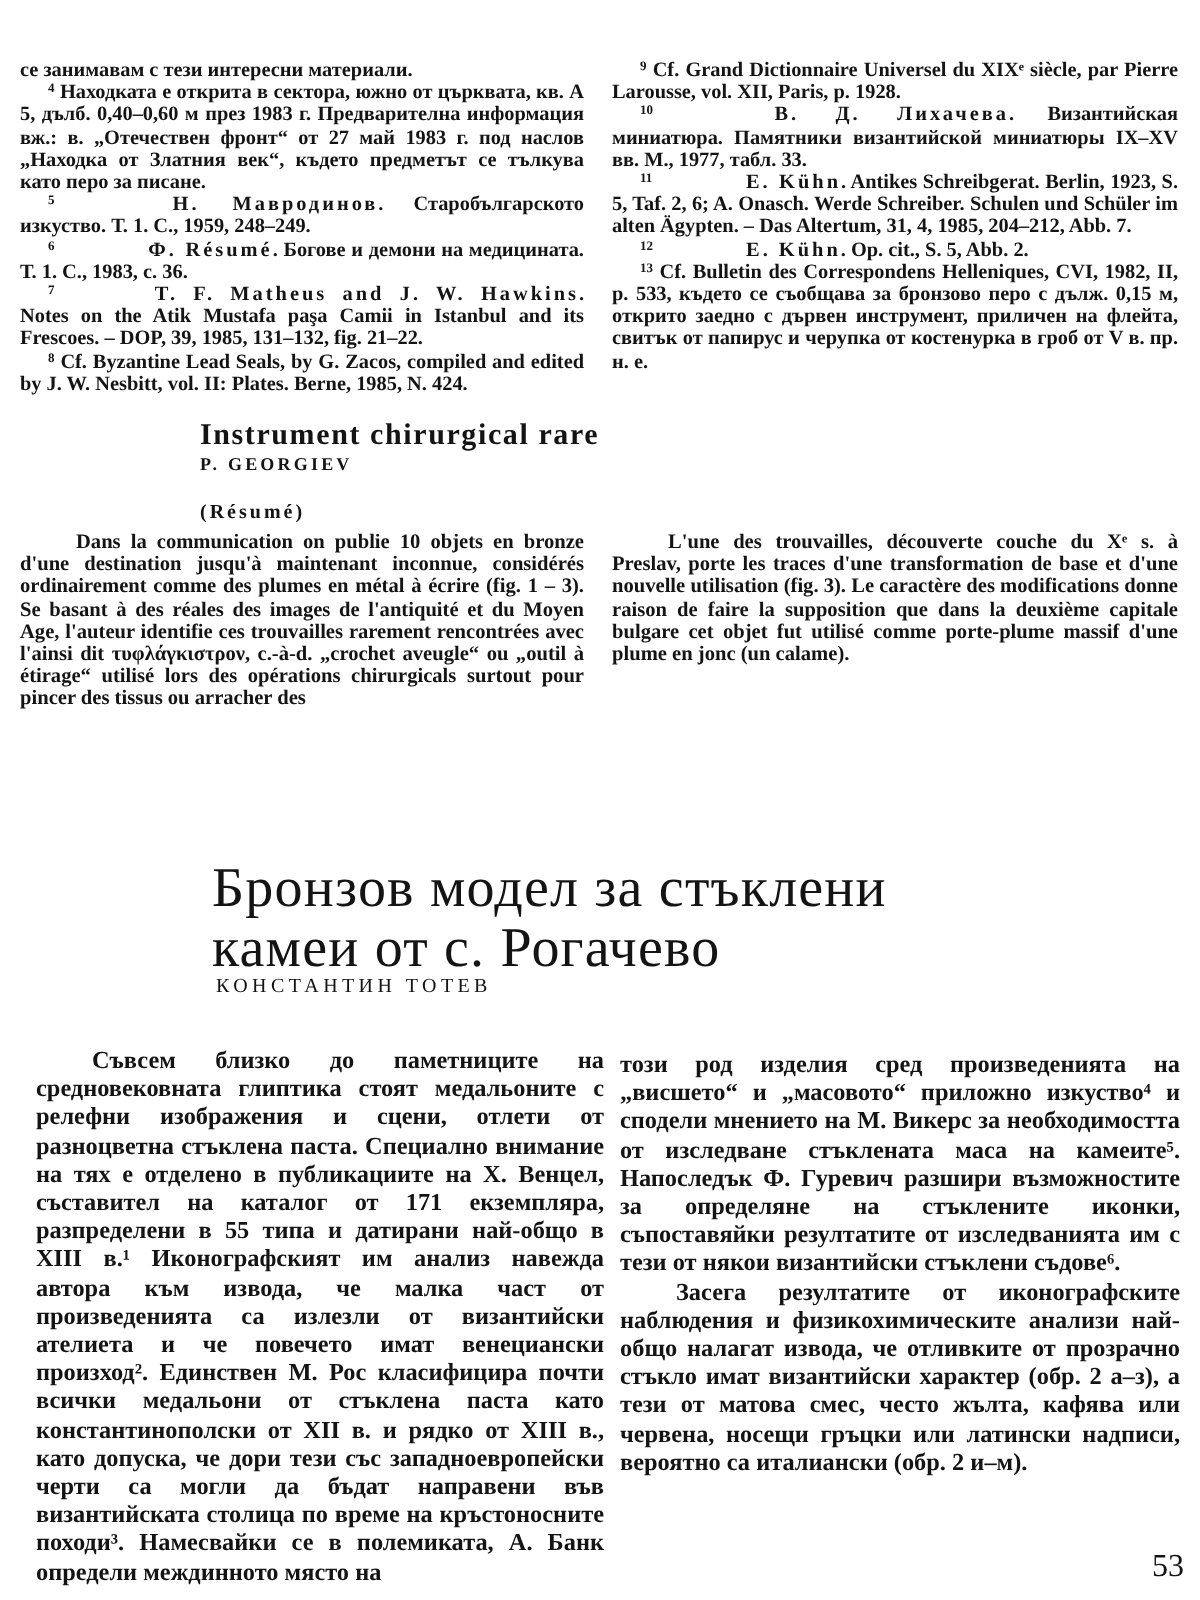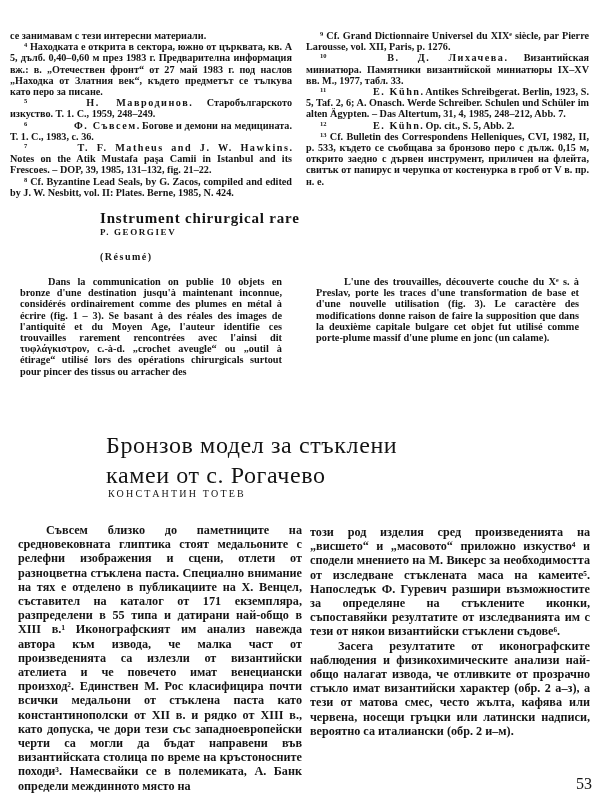--- a/index.html
+++ b/index.html
@@ -10,50 +10,50 @@
   .fn .ind { text-indent: 14px; }
   .sp { letter-spacing: 1.5px; padding-left: 44px; }
   sup { font-size: 6.5px; line-height: 0; vertical-align: 3px; }
   #fn-left { left: 10px; top: 30px; width: 282px; }
   #fn-right { left: 306px; top: 30px; width: 283px; }
 
   #res-title { position: absolute; left: 100px; top: 210px; font-size: 15px; font-weight: bold; letter-spacing: 0.8px; }
   #res-author { position: absolute; left: 100px; top: 227px; font-size: 9px; font-weight: bold; letter-spacing: 1.6px; }
   #res-label { position: absolute; left: 100px; top: 251px; font-size: 10px; font-weight: bold; letter-spacing: 1.5px; }
   .res { font-size: 10.3px; line-height: 11.2px; font-weight: bold; }
-  .res p { margin: 10px; }
+  .res p { margin: 0; }
   .res .ind { text-indent: 28px; }
   #res-left { left: 10px; top: 266px; width: 282px; }
   #res-right { left: 306px; top: 266px; width: 283px; }
 
-  #art-title { position: absolute; left: 106px; top: 430px; font-size: 24px; line-height: 30px; font-weight: normal; letter-spacing: 0.6px; }
+  #art-title { position: absolute; left: 106px; top: 430px; font-size: 28px; line-height: 30px; font-weight: normal; letter-spacing: 0.6px; }
   #art-author { position: absolute; left: 108px; top: 488px; font-size: 10px; font-weight: normal; letter-spacing: 2.2px; }
   .body { font-size: 12.2px; line-height: 14.2px; font-weight: bold; }
   .body p { margin: 0; }
   .body .ind { text-indent: 28px; }
   #body-left { left: 18px; top: 523px; width: 284px; }
   #body-right { left: 310px; top: 525px; width: 280px; }
   #page-number { position: absolute; right: 8px; top: 775px; font-size: 16px; font-weight: normal; }
 </style>
 </head>
 <body>
 
 <div class="col fn" id="fn-left">
   <p>се занимавам с тези интересни материали.</p>
   <p class="ind"><sup>4</sup> <span>Находката е открита в сектора, южно от църквата, кв. А 5, дълб. 0,40–0,60 м през 1983 г. Предварителна информация вж.: в. „Отечествен фронт“ от 27 май 1983 г. под наслов „Находка от Златния век“, където предметът се тълкува като перо за писане.</span></p>
   <p class="ind"><sup>5</sup> <span class="sp">Н. Мавродинов</span><span>. Старобългарското изкуство. Т. 1. С., 1959, 248–249.</span></p>
-  <p class="ind"><sup>6</sup> <span class="sp">Ф. Съвсем</span><span>. Богове и демони на медицината. Т. 1. С., 1983, с. 36.</span></p>
+  <p class="ind"><sup>6</sup> <span class="sp">Ф. Résumé</span><span>. Богове и демони на медицината. Т. 1. С., 1983, с. 36.</span></p>
   <p class="ind"><sup>7</sup> <span class="sp">T. F. Matheus and J. W. Hawkins</span><span>. Notes on the Atik Mustafa paşa Camii in Istanbul and its Frescoes. – DOP, 39, 1985, 131–132, fig. 21–22.</span></p>
   <p class="ind"><sup>8</sup> <span>Cf. Byzantine Lead Seals, by G. Zacos, compiled and edited by J. W. Nesbitt, vol. II: Plates. Berne, 1985, N. 424.</span></p>
 </div>
 
 <div class="col fn" id="fn-right">
-  <p class="ind"><sup>9</sup> <span>Cf. Grand Dictionnaire Universel du XIXᵉ siècle, par Pierre Larousse, vol. XII, Paris, p. 1276.</span></p>
+  <p class="ind"><sup>9</sup> <span>Cf. Grand Dictionnaire Universel du XIXᵉ siècle, par Pierre Larousse, vol. XII, Paris, p. 1928.</span></p>
   <p class="ind"><sup>10</sup> <span class="sp">В. Д. Лихачева</span><span>. Византийская миниатюра. Памятники византийской миниатюры IX–XV вв. М., 1977, табл. 33.</span></p>
-  <p class="ind"><sup>11</sup> <span class="sp">E. Kühn</span><span>. Antikes Schreibgerat. Berlin, 1923, S. 5, Taf. 2, 6; A. Onasch. Werde Schreiber. Schulen und Schüler im alten Ägypten. – Das Altertum, 31, 4, 1985, 248–212, Abb. 7.</span></p>
+  <p class="ind"><sup>11</sup> <span class="sp">E. Kühn</span><span>. Antikes Schreibgerat. Berlin, 1923, S. 5, Taf. 2, 6; A. Onasch. Werde Schreiber. Schulen und Schüler im alten Ägypten. – Das Altertum, 31, 4, 1985, 204–212, Abb. 7.</span></p>
   <p class="ind"><sup>12</sup> <span class="sp">E. Kühn</span><span>. Op. cit., S. 5, Abb. 2.</span></p>
   <p class="ind"><sup>13</sup> <span>Cf. Bulletin des Correspondens Helleniques, CVI, 1982, II, p. 533, където се съобщава за бронзово перо с дълж. 0,15 м, открито заедно с дървен инструмент, приличен на флейта, свитък от папирус и черупка от костенурка в гроб от V в. пр. н. е.</span></p>
 </div>
 
 <div id="res-title">Instrument chirurgical rare</div>
 <div id="res-author">P. GEORGIEV</div>
 <div id="res-label">(Résumé)</div>
 
 <div class="col res" id="res-left">
   <p class="ind">Dans la communication on publie 10 objets en bronze d'une destination jusqu'à maintenant inconnue, considérés ordinairement comme des plumes en métal à écrire (fig. 1 – 3). Se basant à des réales des images de l'antiquité et du Moyen Age, l'auteur identifie ces trouvailles rarement rencontrées avec l'ainsi dit τυφλάγκιστρον, c.-à-d. „crochet aveugle“ ou „outil à étirage“ utilisé lors des opérations chirurgicals surtout pour pincer des tissus ou arracher des</p>

